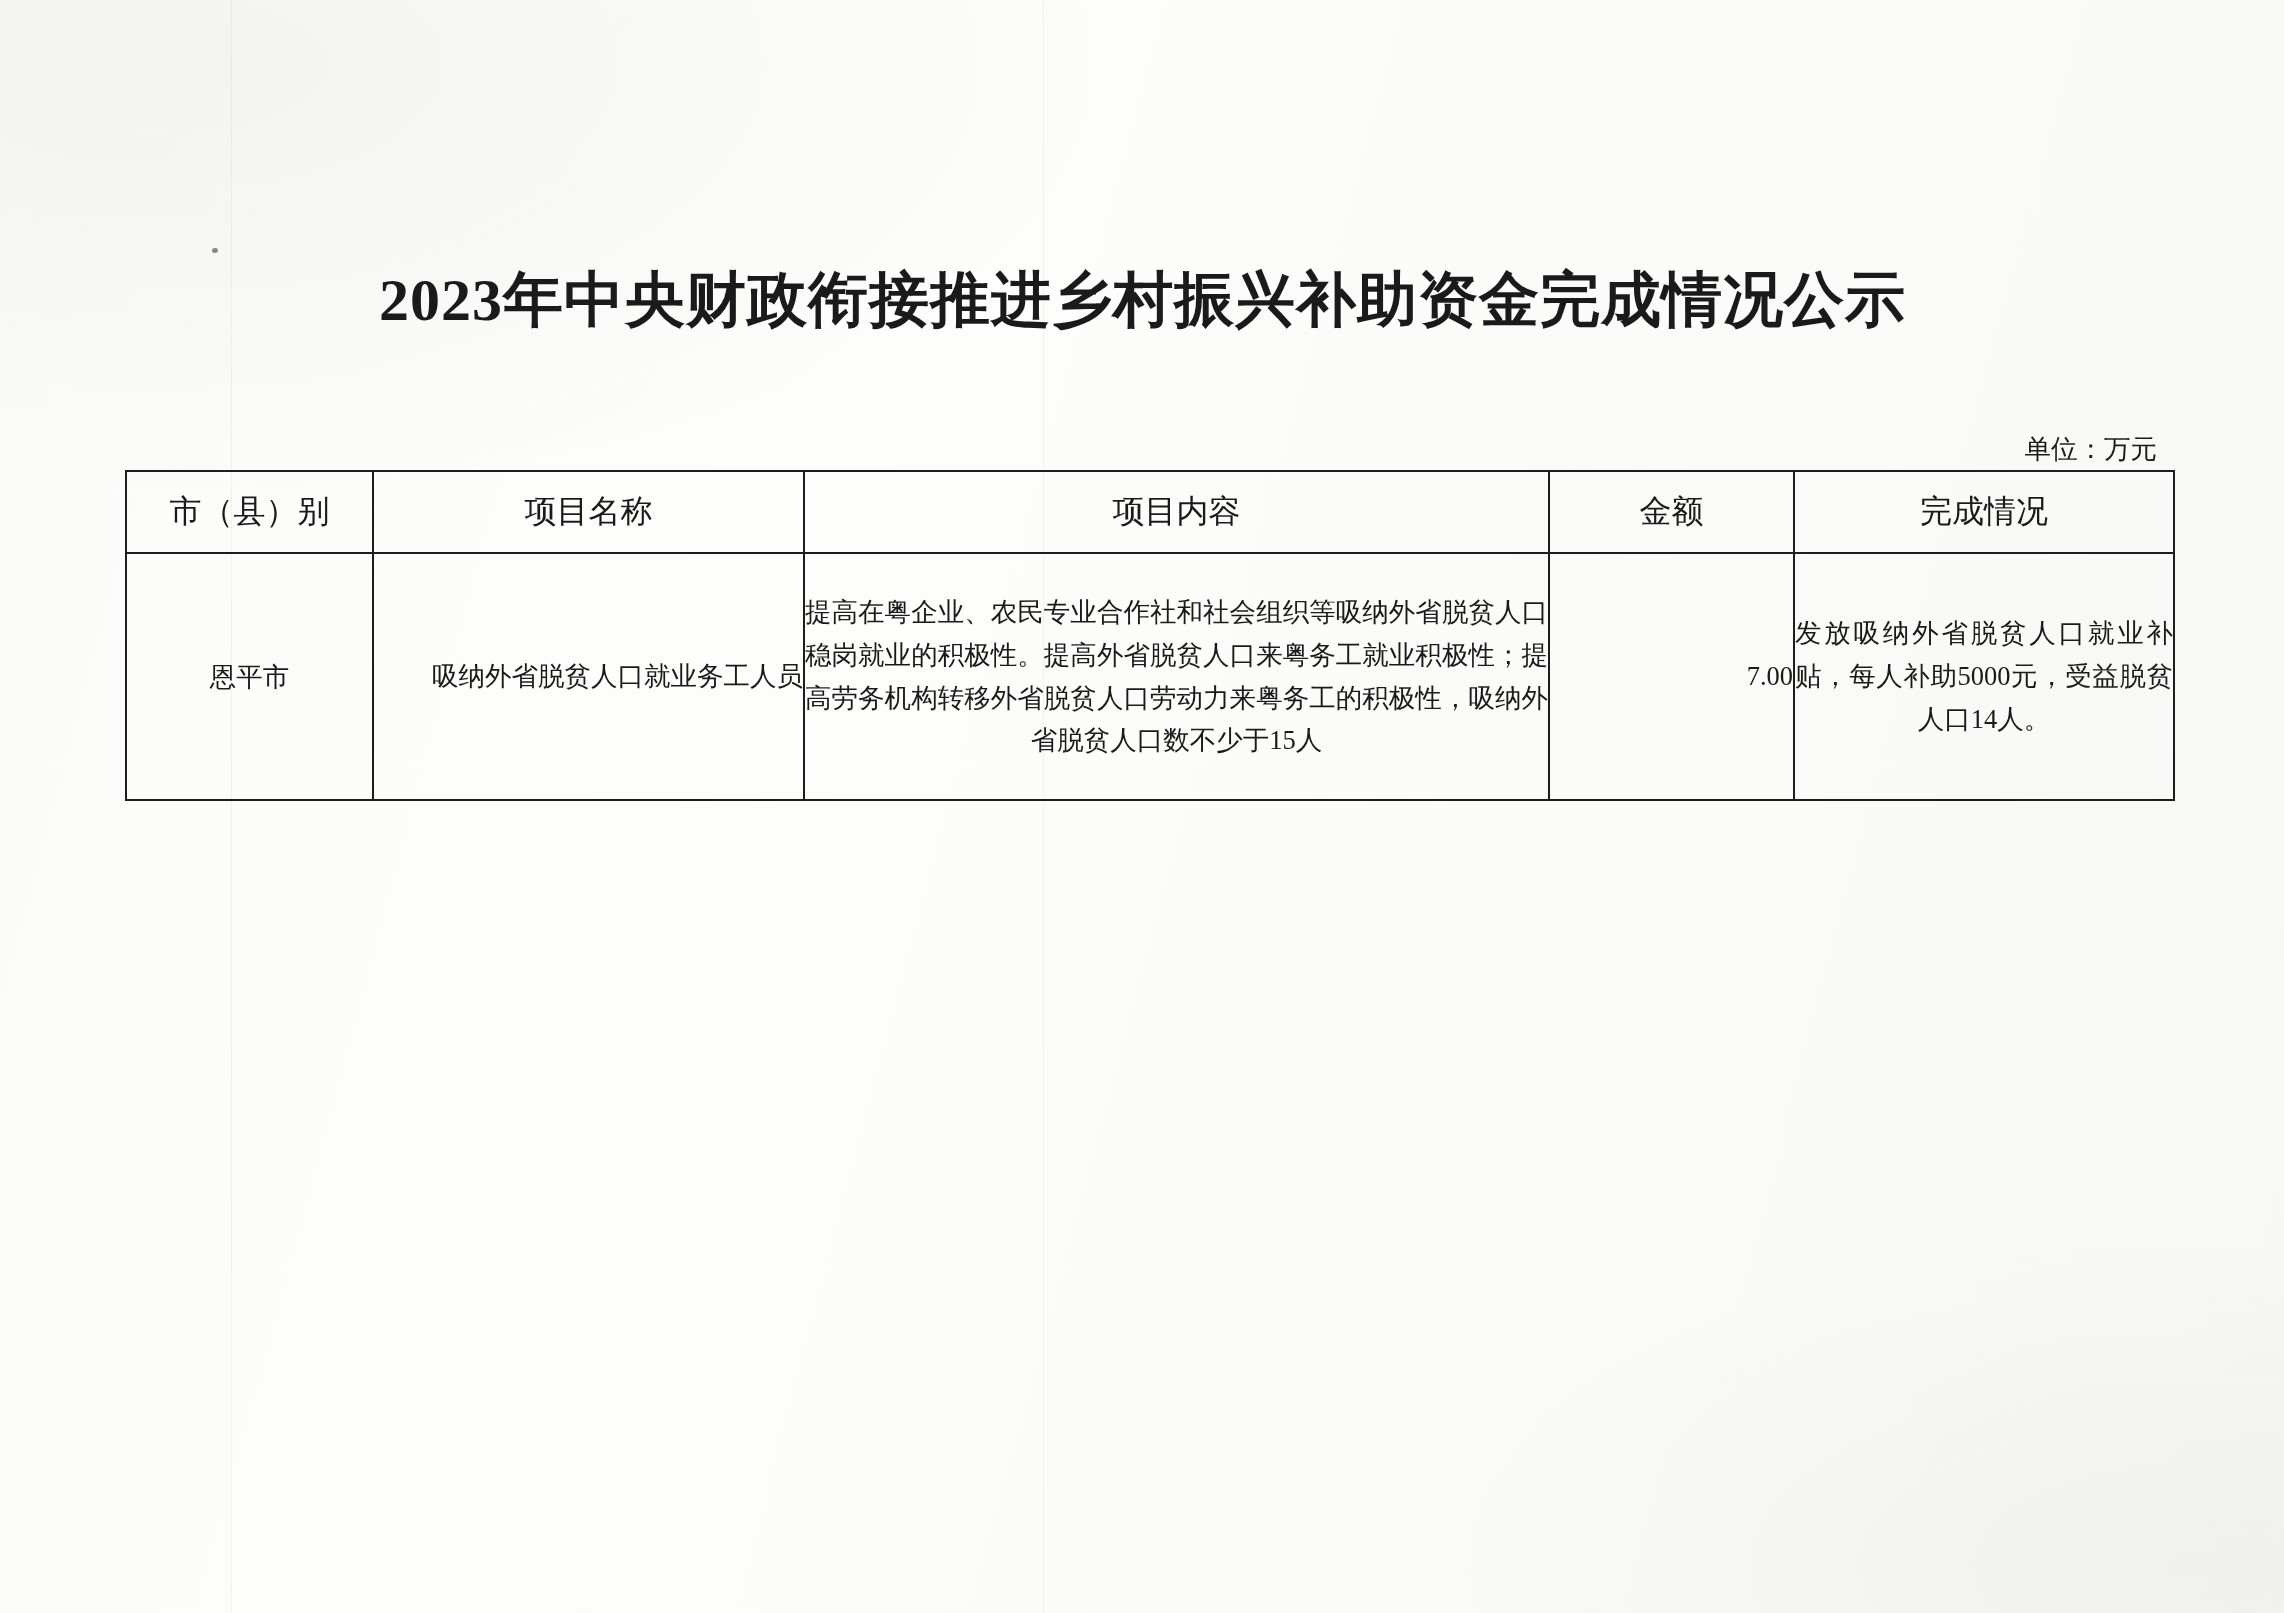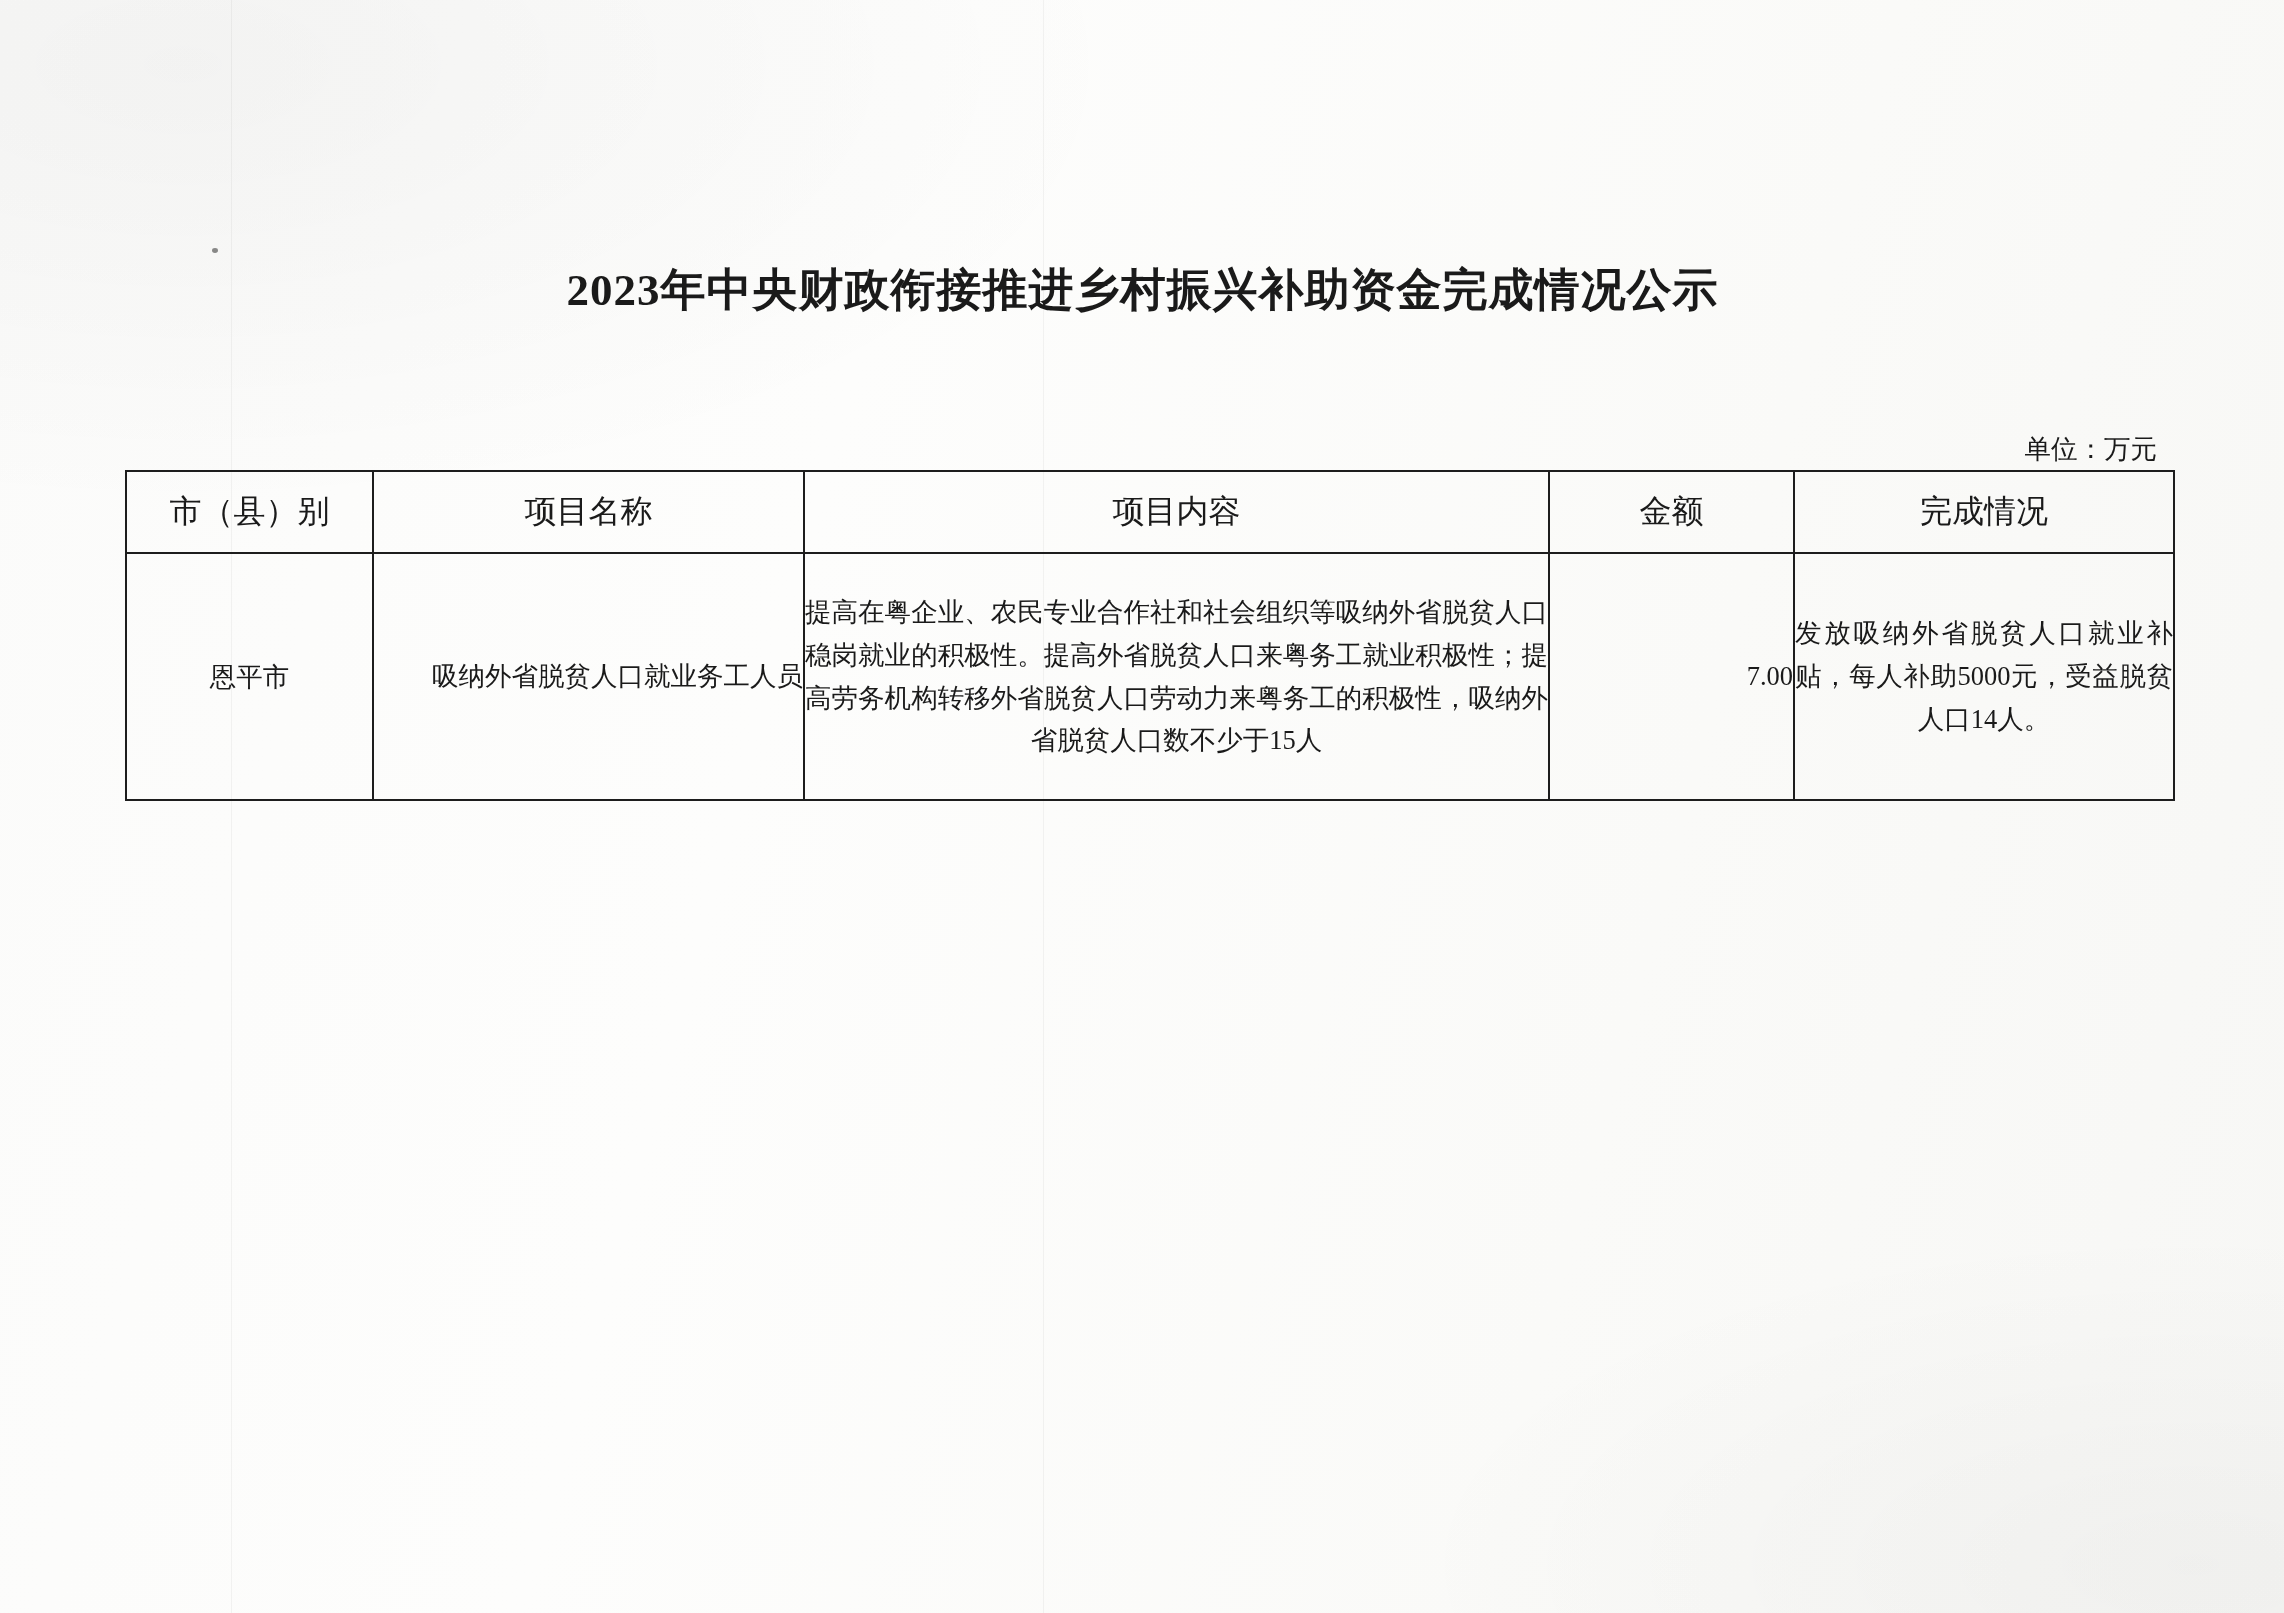--- a/index.html
+++ b/index.html
@@ -41,21 +41,21 @@
   }
   .fold-a { left: 231px; }
   .fold-b { left: 1043px; }
 
   .doc-title {
     position: absolute;
     top: 260px;
     left: 0;
     width: 100%;
     text-align: center;
-    font-size: 45px;
+    font-size: 60px;
     font-weight: bold;
     letter-spacing: 1px;
     font-family: "Liberation Serif", serif;
   }
 
   .unit-label {
     position: absolute;
     top: 431px;
     right: 128px;
     font-size: 26.5px;

